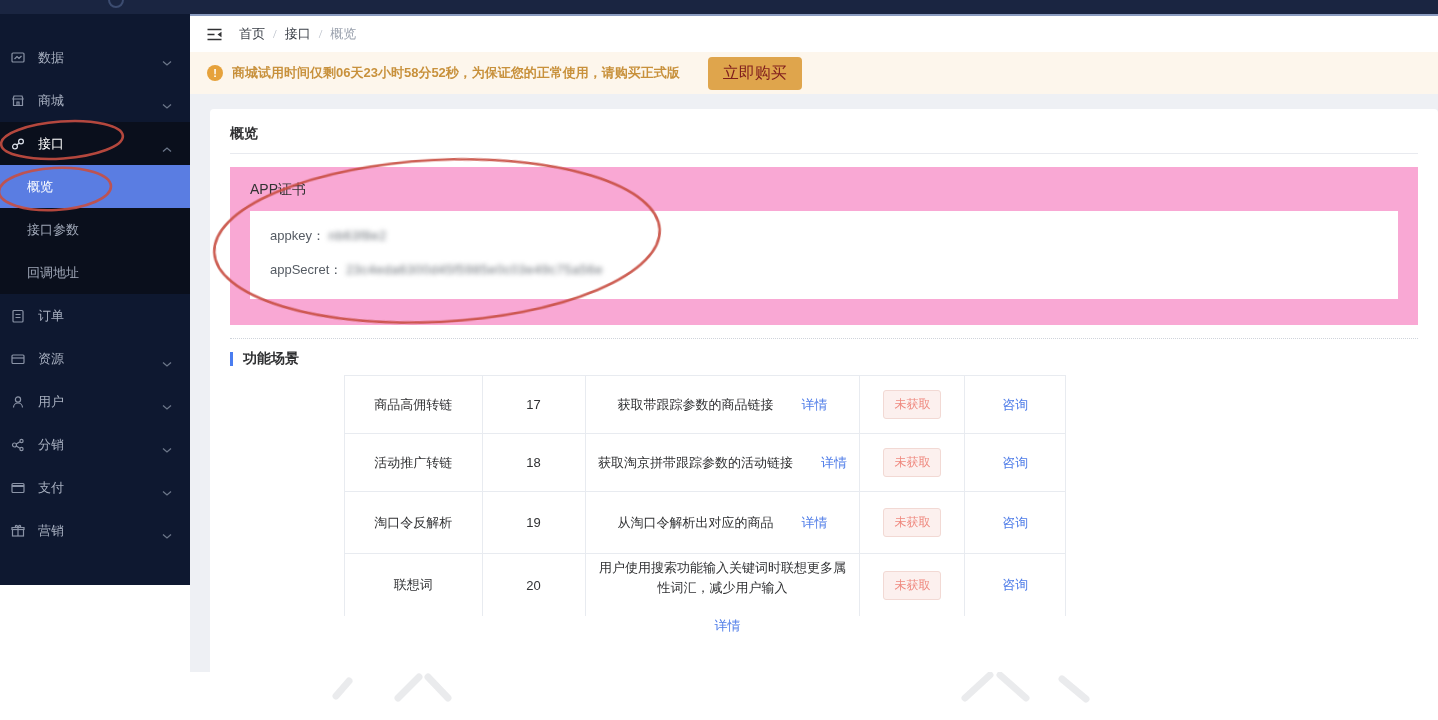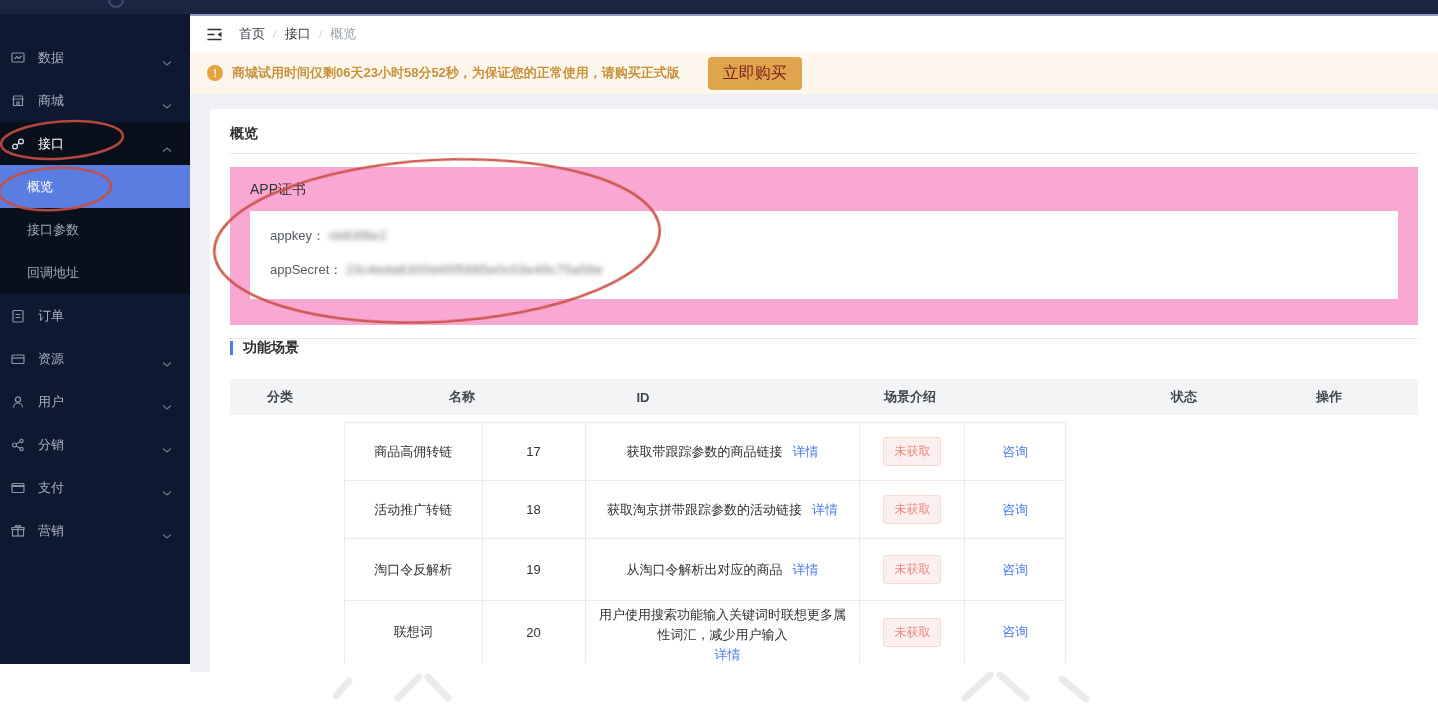--- a/index.html
+++ b/index.html
@@ -6,21 +6,21 @@
   html,body { width:1438px; height:720px; background:#fff; overflow:hidden;
     font-family:"Liberation Sans","DejaVu Sans",sans-serif; }
   .stage { position:relative; width:1438px; height:720px; background:#fff; }
 
   
   .topbar { position:absolute; left:0; top:0; width:1438px; height:14px; background:#1a2541; overflow:hidden; }
   .logo-circle { position:absolute; left:108px; top:-8px; width:16px; height:16px; border-radius:50%;
     border:2px solid #3c4c70; }
 
   
-  .sidebar { position:absolute; left:0; top:14px; width:190px; height:650px; background:#0e1830;
+  .sidebar { position:absolute; left:0; top:14px; width:190px; height:571px; background:#0e1830;
     padding-top:22px; color:#a8b0c0; font-size:13px; }
   .s-item { position:relative; height:43px; display:flex; align-items:center; padding-left:10px; cursor:pointer; }
   .s-icon { width:16px; height:16px; display:inline-flex; margin-right:12px; color:#8a93a6; }
   .s-icon svg { width:16px; height:16px; }
   .s-label { flex:1; }
   .s-chevron { position:absolute; right:18px; top:19px; width:10px; height:7px; color:#6b7689; }
   .s-chevron svg { width:10px; height:7px; }
   .dark-block { background:#0a0f1c; }
   .s-item.active { color:#ffffff; }
   .s-item.active .s-icon { color:#dfe4ee; }
@@ -54,40 +54,40 @@
 
   .cert-block { margin-top:13px; background:#f9a8d4; padding:14px 20px 26px 20px; }
   .cert-title { font-size:14px; color:#333; }
   .cert-box { margin-top:12px; background:#fff; padding:16px 20px 20px 20px; }
   .cert-line { font-size:13px; color:#555b63; height:18px; line-height:18px; }
   .cert-line + .cert-line { margin-top:16px; }
   .cert-value { color:#6a7077; filter:blur(2.5px); letter-spacing:0.5px; }
 
   .dotted-divider { margin-top:13px; border-top:1px dotted #cfd4db; height:0; }
 
-  .section-head { margin-top:0; display:flex; align-items:center; }
+  .section-head { margin-top:11px; display:flex; align-items:center; }
   .blue-bar { width:3px; height:14px; background:#4a7df0; margin-right:10px; }
   .section-title { font-size:14px; font-weight:bold; color:#303133; }
 
   
   .thead { margin-top:22px; height:36px; background:#f3f4f6; display:flex; align-items:center;
     font-size:13px; color:#42464d; font-weight:600; }
   .th { text-align:center; }
   .th:nth-child(1){ width:100px; } .th:nth-child(2){ width:264px; } .th:nth-child(3){ width:98px; }
   .th:nth-child(4){ width:436px; } .th:nth-child(5){ width:112px; } .th:nth-child(6){ width:178px; }
 
   .tbody { margin-left:114px; margin-top:7px; width:722px; }
   .t-row { display:flex; }
   .t-row:nth-child(1),.t-row:nth-child(2){ height:58px; }
   .t-row:nth-child(3){ height:62px; }
   .t-row:nth-child(4){ height:63px; }
   .t-cell { border-left:1px solid #e8ebf0; border-top:1px solid #e8ebf0; display:flex; align-items:center;
     justify-content:center; font-size:13px; color:#303133; padding:4px 8px; text-align:center; }
   .t-cell:last-child { border-right:1px solid #e8ebf0; }
-  .c-name { width:161px; } .c-id { width:120px; } .c-desc { width:325px; flex-wrap:wrap; line-height:20px; }
+  .c-name { width:161px; } .c-id { width:120px; } .c-desc { width:325px; flex-wrap:wrap; line-height:20px;gap:18px; }
   .c-status { width:122px; } .c-action { width:118px; }
   .link { color:#4e7ce8; text-decoration:none; cursor:pointer; }
   .c-desc .link { margin-left:10px; }
   .tag { display:inline-block; background:#fcf0ee; border:1px solid #f2d9d4; color:#ef8a80;
     font-size:12px; padding:5px 10px; border-radius:3px; }
 
   
   .bottom-area { position:absolute; left:0; top:672px; width:1438px; height:48px; background:#fff; }
 
   
@@ -262,28 +262,20 @@
         </div>
       </div>
 
       <div class="dotted-divider"></div>
 
       <div class="section-head">
         <span class="blue-bar"></span>
         <span class="section-title">功能场景</span>
       </div>
 
-      <div class="thead">
-        <div class="th">分类</div>
-        <div class="th">名称</div>
-        <div class="th">ID</div>
-        <div class="th">场景介绍</div>
-        <div class="th">状态</div>
-        <div class="th">操作</div>
-      </div>
 
       <div class="tbody">
   <div class="t-row">
     <div class="t-cell c-name">
               <span>商品高佣转链</span>
             </div>
     <div class="t-cell c-id">
               <span>17</span>
             </div>
     <div class="t-cell c-desc">

